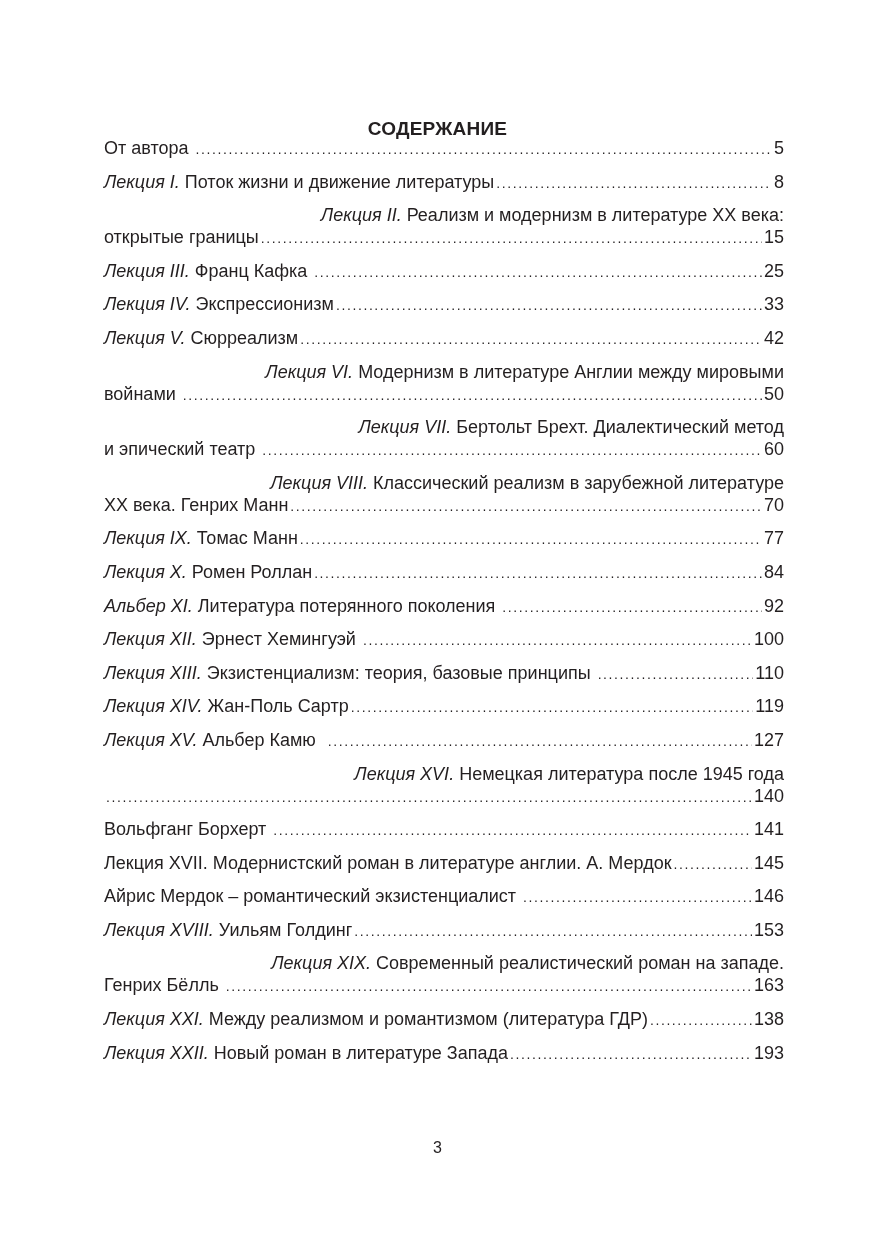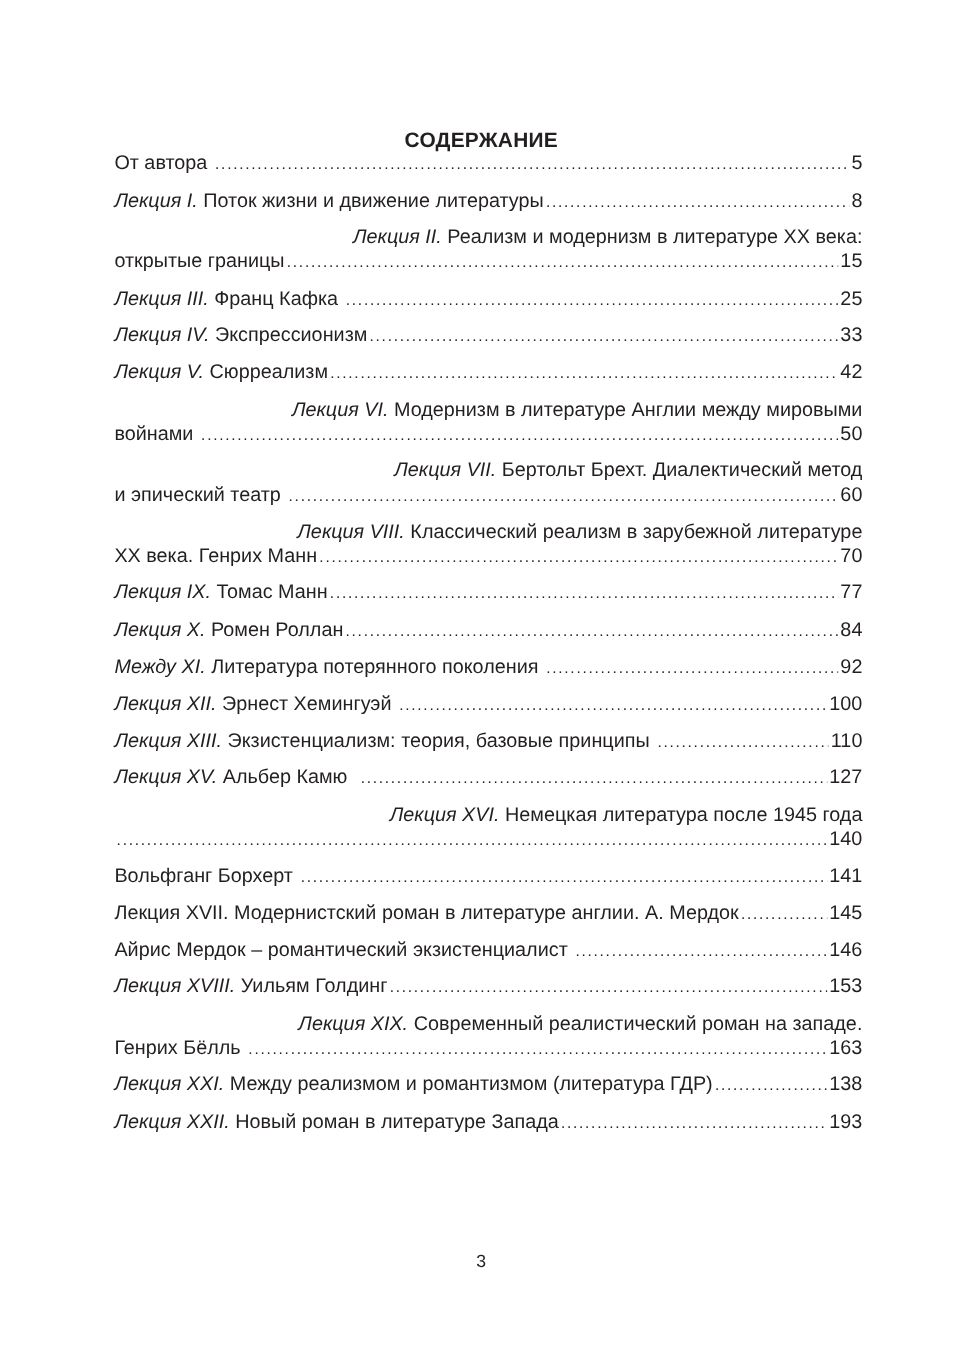--- a/index.html
+++ b/index.html
@@ -117,41 +117,48 @@
     </div>
     <div class="entry">
       <div class="line">
         <span class="text"><i>Лекция X.</i><span style="white-space: pre;"> Ромен Роллан</span></span>
         <span class="dots"></span>
         <span class="page">84</span>
       </div>
     </div>
     <div class="entry">
       <div class="line">
-        <span class="text"><i>Между XI.</i><span style="white-space: pre;"> Литература потерянного поколения </span></span>
+        <span class="text"><i>Альбер XI.</i><span style="white-space: pre;"> Литература потерянного поколения </span></span>
         <span class="dots"></span>
         <span class="page">92</span>
       </div>
     </div>
     <div class="entry">
       <div class="line">
         <span class="text"><i>Лекция XII.</i><span style="white-space: pre;"> Эрнест Хемингуэй </span></span>
         <span class="dots"></span>
         <span class="page">100</span>
       </div>
     </div>
     <div class="entry">
       <div class="line">
         <span class="text"><i>Лекция XIII.</i><span style="white-space: pre;"> Экзистенциализм: теория, базовые принципы </span></span>
         <span class="dots"></span>
         <span class="page">110</span>
       </div>
     </div>
     <div class="entry">
       <div class="line">
+        <span class="text"><i>Лекция XIV.</i><span style="white-space: pre;"> Жан-Поль Сартр</span></span>
+        <span class="dots"></span>
+        <span class="page">119</span>
+      </div>
+    </div>
+    <div class="entry">
+      <div class="line">
         <span class="text"><i>Лекция XV.</i><span style="white-space: pre;"> Альбер Камю  </span></span>
         <span class="dots"></span>
         <span class="page">127</span>
       </div>
     </div>
     <div class="entry">
       <div class="first"><i>Лекция XVI.</i><span> Немецкая литература после 1945 года</span></div>
       <div class="line">
         <span class="dots"></span>
         <span class="page">140</span>

